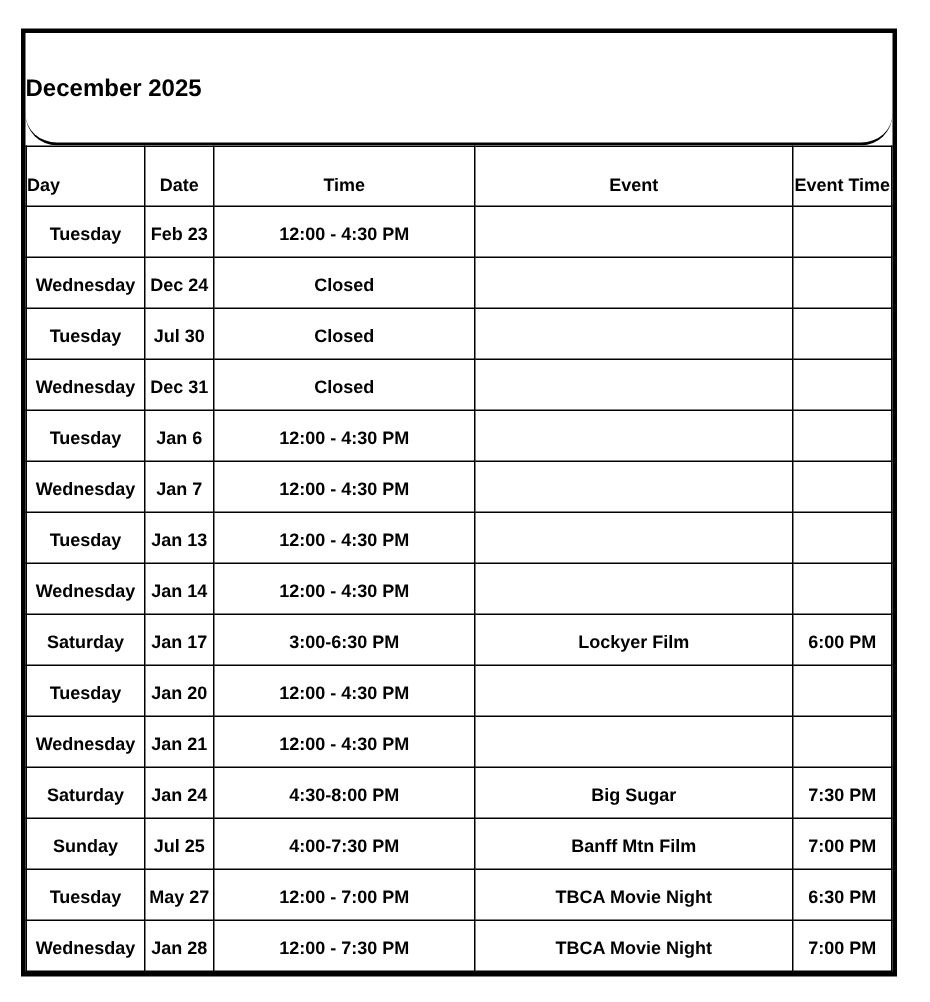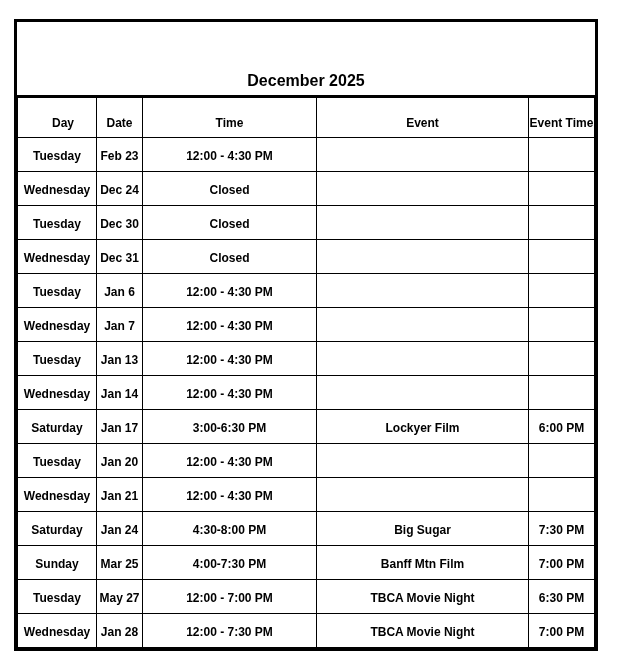--- a/index.html
+++ b/index.html
@@ -28,24 +28,25 @@
     box-sizing: border-box;
     background: #ffffff;
     display: flex;
     flex-direction: column;
   }
   .title-block {
     height: 93px;
     box-sizing: border-box;
     border-bottom: 2px solid #000000;
     display: flex;
-    flex-direction: row;
+    flex-direction: column;
     justify-content: center;
-    align-items: flex-end;
+    align-items: flex-start;
     padding-top: 2px;
+    border-radius: 21px;
   }
   .title-line {
     font-size: 16px;
     font-weight: 700;
     line-height: 29px;
     text-align: center;
     white-space: nowrap;
   }
   table.schedule {
     flex: 1;
@@ -92,21 +93,21 @@
     <table class="schedule">
       <colgroup>
         <col class="col-w-day">
         <col class="col-w-date">
         <col class="col-w-time">
         <col class="col-w-event">
         <col class="col-w-event_time">
       </colgroup>
       <thead>
         <tr>
-          <th class="col-day" style="text-align:center; padding-left:12px;">Day</th>
+          <th class="col-day" style="text-align:left; padding-left:0;">Day</th>
           <th class="col-date">Date</th>
           <th class="col-time">Time</th>
           <th class="col-event">Event</th>
           <th class="col-event_time">Event Time</th>
         </tr>
       </thead>
       <tbody>
           <tr>
             <td class="col-day">Tuesday</td>
             <td class="col-date">Feb 23</td>
@@ -116,21 +117,21 @@
           </tr>
           <tr>
             <td class="col-day">Wednesday</td>
             <td class="col-date">Dec 24</td>
             <td class="col-time">Closed</td>
             <td class="col-event"></td>
             <td class="col-event_time"></td>
           </tr>
           <tr>
             <td class="col-day">Tuesday</td>
-            <td class="col-date">Dec 30</td>
+            <td class="col-date">Jul 30</td>
             <td class="col-time">Closed</td>
             <td class="col-event"></td>
             <td class="col-event_time"></td>
           </tr>
           <tr>
             <td class="col-day">Wednesday</td>
             <td class="col-date">Dec 31</td>
             <td class="col-time">Closed</td>
             <td class="col-event"></td>
             <td class="col-event_time"></td>
@@ -186,21 +187,21 @@
           </tr>
           <tr>
             <td class="col-day">Saturday</td>
             <td class="col-date">Jan 24</td>
             <td class="col-time">4:30-8:00 PM</td>
             <td class="col-event">Big Sugar</td>
             <td class="col-event_time">7:30 PM</td>
           </tr>
           <tr>
             <td class="col-day">Sunday</td>
-            <td class="col-date">Mar 25</td>
+            <td class="col-date">Jul 25</td>
             <td class="col-time">4:00-7:30 PM</td>
             <td class="col-event">Banff Mtn Film</td>
             <td class="col-event_time">7:00 PM</td>
           </tr>
           <tr>
             <td class="col-day">Tuesday</td>
             <td class="col-date">May 27</td>
             <td class="col-time">12:00 - 7:00 PM</td>
             <td class="col-event">TBCA Movie Night</td>
             <td class="col-event_time">6:30 PM</td>

